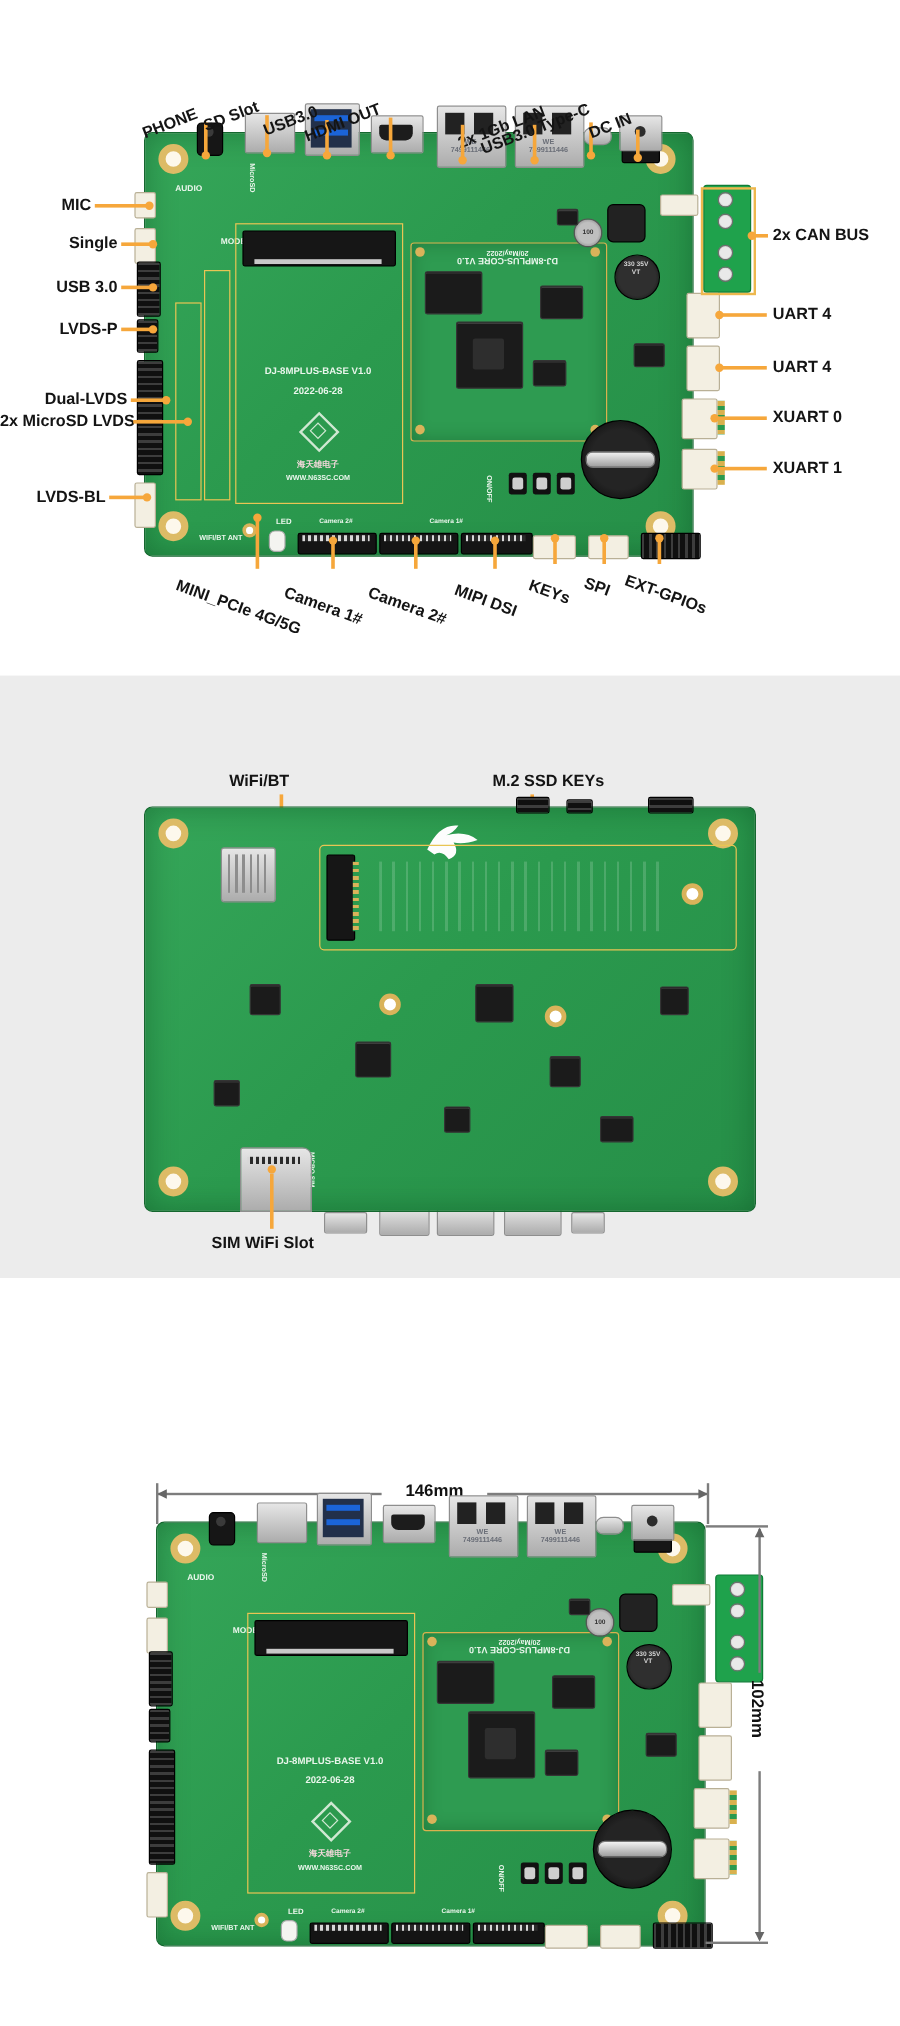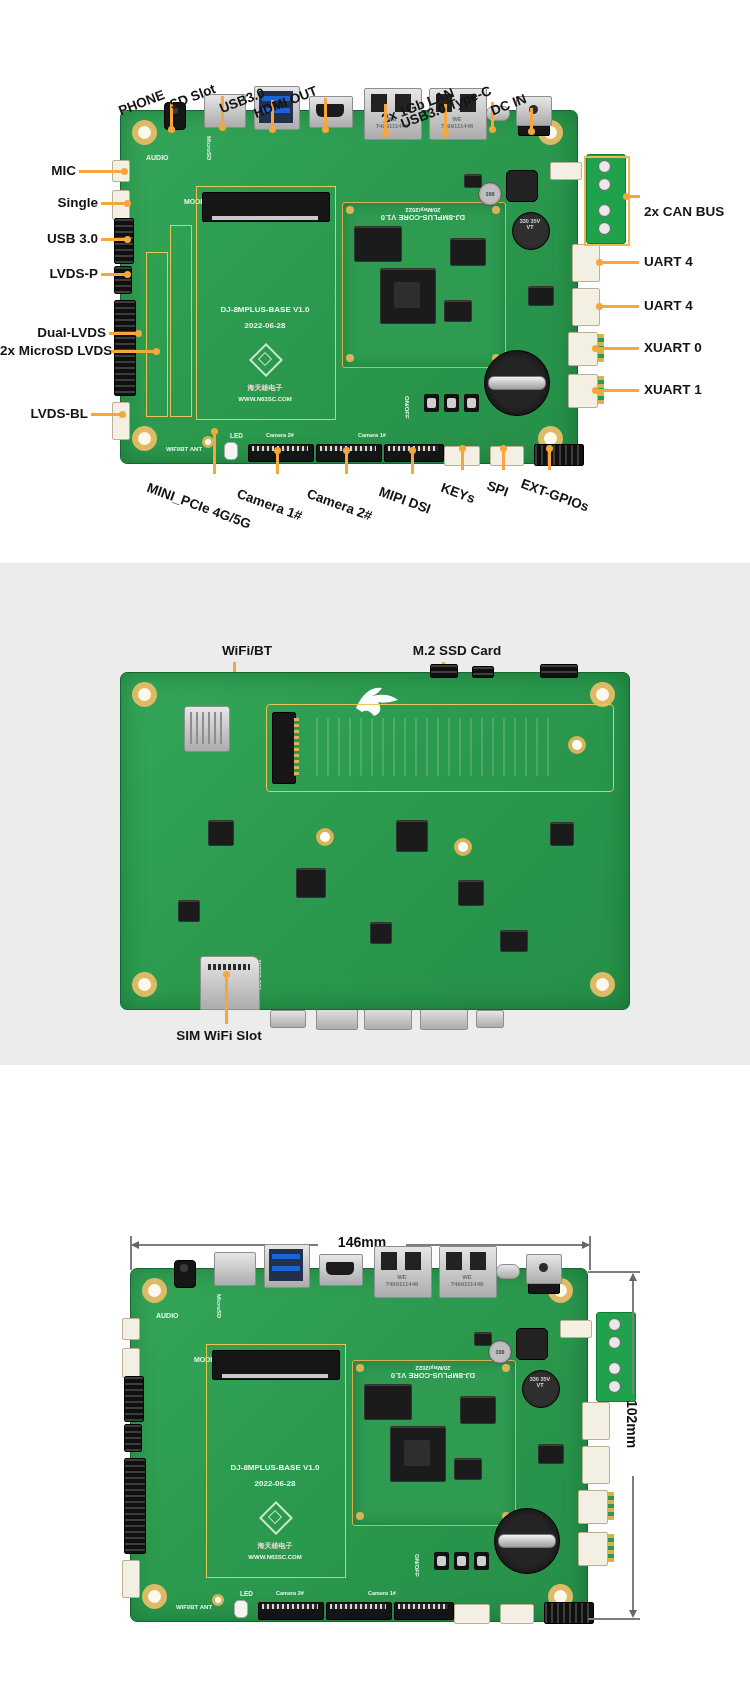--- a/index.html
+++ b/index.html
@@ -207,21 +207,21 @@
   <div class="a dot" style="left:135px;top:330px"></div>
   <div class="a lbl r" style="left:0;top:343px;width:108px">2x MicroSD LVDS</div>
   <div class="a cl h" style="left:111px;top:350px;width:46px"></div>
   <div class="a dot" style="left:153px;top:348px"></div>
   <div class="a lbl r" style="left:12px;top:406px;width:76px">LVDS-BL</div>
   <div class="a cl h" style="left:91px;top:413px;width:32px"></div>
   <div class="a dot" style="left:119px;top:411px"></div>
 
   <div class="a dot" style="left:623px;top:193px"></div>
   <div class="a cl h" style="left:628px;top:195px;width:12px"></div>
-  <div class="a lbl" style="left:644px;top:204px">2x CAN BUS</div>
+  <div class="a lbl" style="left:644px;top:188px">2x CAN BUS</div>
   <div class="a dot" style="left:596px;top:259px"></div>
   <div class="a cl h" style="left:601px;top:261px;width:38px"></div>
   <div class="a lbl" style="left:644px;top:254px">UART 4</div>
   <div class="a dot" style="left:596px;top:303px"></div>
   <div class="a cl h" style="left:601px;top:305px;width:38px"></div>
   <div class="a lbl" style="left:644px;top:298px">UART 4</div>
   <div class="a dot" style="left:592px;top:345px"></div>
   <div class="a cl h" style="left:597px;top:347px;width:42px"></div>
   <div class="a lbl" style="left:644px;top:340px">XUART 0</div>
   <div class="a dot" style="left:592px;top:387px"></div>
@@ -243,24 +243,24 @@
   <div class="a dot" style="left:459px;top:445px"></div>
   <div class="a cl v" style="left:461px;top:450px;height:20px"></div>
   <div class="a lbl rot-dn" style="left:444px;top:480px">KEYs</div>
   <div class="a dot" style="left:500px;top:445px"></div>
   <div class="a cl v" style="left:502px;top:450px;height:20px"></div>
   <div class="a lbl rot-dn" style="left:490px;top:478px">SPI</div>
   <div class="a dot" style="left:546px;top:445px"></div>
   <div class="a cl v" style="left:548px;top:450px;height:20px"></div>
   <div class="a lbl rot-dn" style="left:524px;top:476px">EXT-GPIOs</div>
 
-  <div class="a lbl" style="left:200px;top:643px;width:72px;text-align:right">WiFi/BT</div>
+  <div class="a lbl" style="left:180px;top:643px;width:72px;text-align:center">WiFi/BT</div>
   <div class="a cl v" style="left:233px;top:662px;height:40px"></div>
   <div class="a dot" style="left:231px;top:698px"></div>
-  <div class="a lbl" style="left:408px;top:643px;width:98px;text-align:center">M.2 SSD Card</div>
+  <div class="a lbl" style="left:408px;top:643px;width:98px;text-align:center">M.2 SSD KEYs</div>
   <div class="a cl v" style="left:442px;top:662px;height:50px"></div>
   <div class="a dot" style="left:440px;top:708px"></div>
 
   <div class="a" style="left:120px;top:672px;width:508px;height:336px">
     <div class="a silver" style="left:150px;top:338px;width:34px;height:16px"></div>
     <div class="a silver" style="left:196px;top:334px;width:40px;height:22px"></div>
     <div class="a silver" style="left:244px;top:334px;width:46px;height:22px"></div>
     <div class="a silver" style="left:300px;top:334px;width:46px;height:22px"></div>
     <div class="a silver" style="left:356px;top:338px;width:26px;height:16px"></div>
     <div class="a pcb" style="left:0;top:0;width:508px;height:336px"></div>

